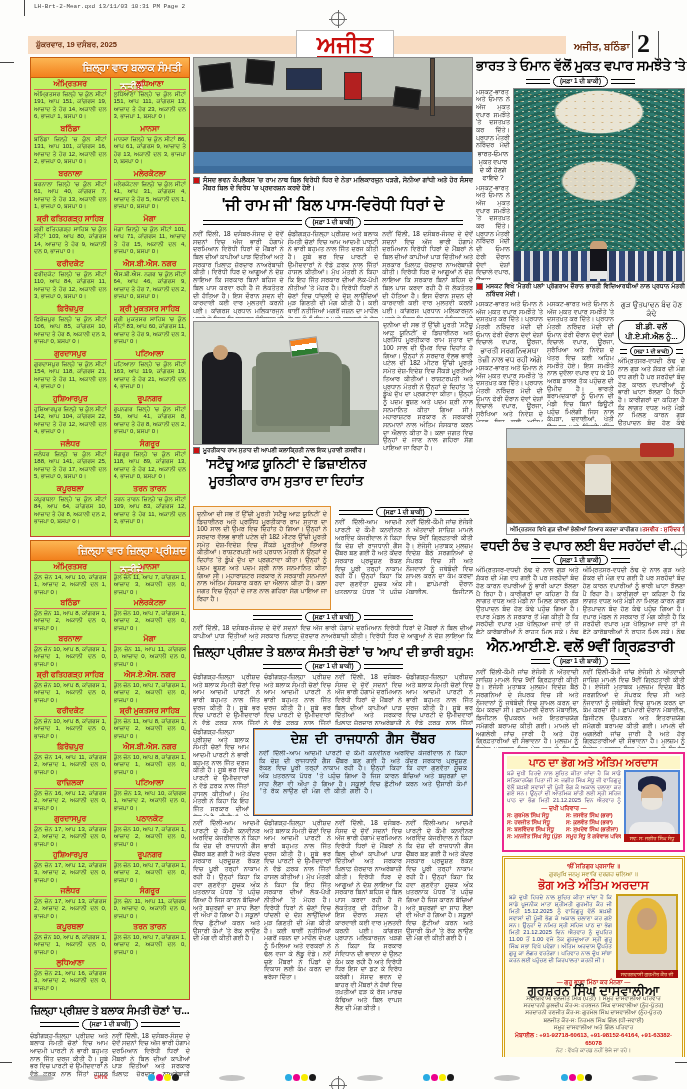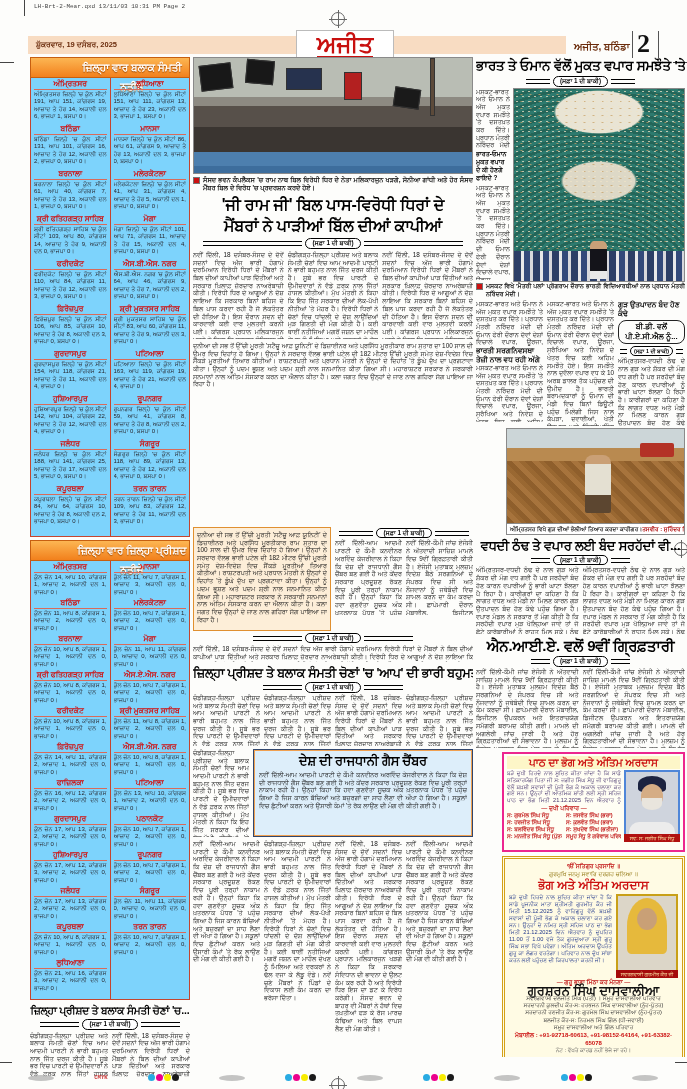--- a/index.html
+++ b/index.html
@@ -35,21 +35,21 @@
   .reg{width:12px;height:12px;border:1px solid #666;border-radius:50%;}
   .reg:before,.reg:after{content:"";position:absolute;background:#666;}
   .reg:before{left:50%;top:-3px;width:1px;height:18px;}
   .reg:after{top:50%;left:-3px;height:1px;width:18px;}
   .cropmark{background:#444;}
   
   #left-col{left:30px;top:57px;width:160px;}
   .sec-head{background:linear-gradient(#fcb653,#f2801c);border:1px solid #c75f10;color:#fff;
      font-weight:bold;font-size:10.5px;text-align:center;line-height:19px;height:19px;
      text-shadow:0 1px 1px #a04a00;padding-left:44px;}
-  .dist-table{display:flex;border:1px solid #c4452f;border-top:none;background:#7dd3fc;}
+  .dist-table{display:flex;border:1px solid #c4452f;border-top:none;background:#bef264;}
   .dcol{flex:1;min-width:0;padding:0 3px;}
   .dcol+.dcol{border-left:1px solid #c4452f;}
   .dentry{height:45px;overflow:hidden;}
   .s2 .dentry{height:36px;}
   .dname{color:#cf1111;font-weight:bold;font-size:7.6px;text-align:center;line-height:10px;
      border-bottom:1px solid #d96a5a;margin-top:1px;}
   .dstats{font-size:6px;line-height:7.4px;color:#26262d;text-align:justify;margin-top:1px;}
   .lb-headline{font-size:10.5px;white-space:nowrap;overflow:hidden;}
   
   .photo{position:relative;border:1px solid #8a8a8a;overflow:hidden;background:#c9c9c2;}
@@ -109,21 +109,21 @@
   .o2-title{color:#cc1111;font-weight:bold;font-size:12px;text-align:center;line-height:15px;}
   .o2-body{font-size:5.7px;line-height:7px;color:#233a8c;text-align:justify;overflow:hidden;}
   .o2-name{font-weight:bold;font-size:13px;text-align:center;color:#111;line-height:9px;}
   .o2-rel{font-size:5.7px;line-height:7.2px;color:#333;text-align:center;white-space:nowrap;overflow:hidden;}
   .o2-phone{color:#cc1111;font-weight:bold;font-size:6px;text-align:center;line-height:8px;}
   
   .dotg{display:flex;gap:1px;}
   .dot{width:7px;height:7px;border-radius:50%;}
   .smudge{width:26px;height:6px;border-radius:50%;background:#b5b5b5;opacity:.8;}
   .cmyklab{font-size:5.5px;color:#cc3333;font-weight:bold;font-family:"Liberation Mono",monospace;}
-  .subheadc{font-weight:bold;font-size:7.4px;line-height:9px;color:#000;}
+  .subheadc{font-weight:normal;font-size:7.4px;line-height:9px;text-align:center;color:#000;}
 </style>
 </head>
 <body>
 
 <div class="abs prepress">LH-Brt-2-Mear.qxd   13/11/03   10:31 PM   Page 2</div>
 <div class="abs reg" style="left:331px;top:12px;"></div>
 <div class="abs reg" style="left:674px;top:542px;"></div>
 <div class="abs reg" style="left:331px;top:1078px;"></div>
 <div class="abs cropmark" style="left:24px;top:0;width:1px;height:16px;"></div>
 <div class="abs cropmark" style="left:0;top:62px;width:14px;height:1px;"></div>
@@ -401,34 +401,47 @@
     <div class="plac" style="left:150px;top:14px;width:16px;height:26px;background:#b32020;"></div>
     <div class="plac" style="left:236px;top:0;width:3px;height:56px;background:#5c4a3a;"></div>
     <div class="plac" style="left:200px;top:30px;width:24px;height:18px;background:#1a1a1a;transform:rotate(8deg);"></div>
   </div>
   <div class="cap" style="margin:2px 0;">
     <span class="bullet"></span>
     <span>ਸੰਸਦ ਭਵਨ ਕੰਪਲੈਕਸ 'ਚ ਰਾਮ ਨਾਥ ਬਿਲ ਵਿਰੋਧੀ ਧਿਰ ਦੇ ਨੇਤਾ ਮਲਿਕਾਰਜੁਨ ਖੜਗੇ, ਸੋਨੀਆ ਗਾਂਧੀ ਅਤੇ ਹੋਰ ਸੰਸਦ ਮੈਂਬਰ ਬਿਲ ਦੇ ਵਿਰੋਧ 'ਚ ਪ੍ਰਦਰਸ਼ਨ ਕਰਦੇ ਹੋਏ।</span>
   </div>
 
   <div class="hl" style="font-size:16px;line-height:21px;">'ਜੀ ਰਾਮ ਜੀ' ਬਿਲ ਪਾਸ-ਵਿਰੋਧੀ ਧਿਰਾਂ ਦੇ</div>
-  <div class="hl" style="font-size:16px;line-height:21px;">ਮੈਂਬਰਾਂ ਨੇ ਪਾੜੀਆਂ ਬਿੱਲ ਦੀਆਂ ਕਾਪੀਆਂ</div>
   <div class="pillrow">
       <div class="pline"></div>
     <span class="pill">(ਸਫ਼ਾ 1 ਦੀ ਬਾਕੀ)</span>
     <div class="pline"></div>
     </div>
 
   <div class="flexrow" style="height:88px;margin-top:1px;">
     <div class="tt">ਨਵੀਂ ਦਿੱਲੀ, 18 ਦਸੰਬਰ-ਸੰਸਦ ਦੇ ਦੋਵੇਂ ਸਦਨਾਂ ਵਿਚ ਅੱਜ ਭਾਰੀ ਹੰਗਾਮੇ ਦਰਮਿਆਨ ਵਿਰੋਧੀ ਧਿਰਾਂ ਦੇ ਮੈਂਬਰਾਂ ਨੇ ਬਿਲ ਦੀਆਂ ਕਾਪੀਆਂ ਪਾੜ ਦਿੱਤੀਆਂ ਅਤੇ ਸਰਕਾਰ ਖ਼ਿਲਾਫ਼ ਜ਼ੋਰਦਾਰ ਨਾਅਰੇਬਾਜ਼ੀ ਕੀਤੀ। ਵਿਰੋਧੀ ਧਿਰ ਦੇ ਆਗੂਆਂ ਨੇ ਦੋਸ਼ ਲਾਇਆ ਕਿ ਸਰਕਾਰ ਬਿਨਾਂ ਬਹਿਸ ਦੇ ਬਿਲ ਪਾਸ ਕਰਵਾ ਰਹੀ ਹੈ ਜੋ ਲੋਕਤੰਤਰ ਦੀ ਹੱਤਿਆ ਹੈ। ਇਸ ਦੌਰਾਨ ਸਦਨ ਦੀ ਕਾਰਵਾਈ ਕਈ ਵਾਰ ਮੁਲਤਵੀ ਕਰਨੀ ਪਈ। ਕਾਂਗਰਸ ਪ੍ਰਧਾਨ ਮਲਿਕਾਰਜੁਨ ਖੜਗੇ ਨੇ ਕਿਹਾ ਕਿ ਸਰਕਾਰ ਸੰਵਿਧਾਨ ਦੀ ਭਾਵਨਾ ਦੇ ਉਲਟ ਕੰਮ ਕਰ ਰਹੀ ਹੈ ਅਤੇ ਵਿਰੋਧੀ ਧਿਰ ਇਸ ਦਾ ਡਟ ਕੇ ਵਿਰੋਧ ਕਰੇਗੀ। ਸੰਸਦ ਭਵਨ ਦੇ ਬਾਹਰ ਵੀ ਮੈਂਬਰਾਂ ਨੇ ਹੱਥਾਂ ਵਿਚ ਤਖ਼ਤੀਆਂ ਫੜ ਕੇ ਰੋਸ ਮਾਰਚ ਕੱਢਿਆ ਅਤੇ ਬਿਲ ਵਾਪਸ ਲੈਣ ਦੀ ਮੰਗ ਕੀਤੀ।</div>
     <div class="tt">ਚੰਡੀਗੜ੍ਹ-ਜ਼ਿਲ੍ਹਾ ਪ੍ਰੀਸ਼ਦ ਅਤੇ ਬਲਾਕ ਸੰਮਤੀ ਚੋਣਾਂ ਵਿਚ ਆਮ ਆਦਮੀ ਪਾਰਟੀ ਨੇ ਭਾਰੀ ਬਹੁਮਤ ਨਾਲ ਜਿੱਤ ਦਰਜ ਕੀਤੀ ਹੈ। ਸੂਬੇ ਭਰ ਵਿਚ ਪਾਰਟੀ ਦੇ ਉਮੀਦਵਾਰਾਂ ਨੇ ਵੱਡੇ ਫ਼ਰਕ ਨਾਲ ਜਿੱਤਾਂ ਹਾਸਲ ਕੀਤੀਆਂ। ਮੁੱਖ ਮੰਤਰੀ ਨੇ ਕਿਹਾ ਕਿ ਇਹ ਜਿੱਤ ਸਰਕਾਰ ਦੀਆਂ ਲੋਕ-ਪੱਖੀ ਨੀਤੀਆਂ 'ਤੇ ਮੋਹਰ ਹੈ। ਵਿਰੋਧੀ ਧਿਰਾਂ ਨੇ ਚੋਣਾਂ ਵਿਚ ਧਾਂਦਲੀ ਦੇ ਦੋਸ਼ ਲਾਉਂਦਿਆਂ ਮੁੜ ਗਿਣਤੀ ਦੀ ਮੰਗ ਕੀਤੀ ਹੈ। ਕਈ ਥਾਈਂ ਨਤੀਜਿਆਂ ਮਗਰੋਂ ਜਸ਼ਨ ਦਾ ਮਾਹੌਲ ਦੇਖਣ ਨੂੰ ਮਿਲਿਆ ਅਤੇ ਵਰਕਰਾਂ ਨੇ ਢੋਲ ਵਜਾ ਕੇ ਲੱਡੂ ਵੰਡੇ। ਨਵੇਂ ਚੁਣੇ ਮੈਂਬਰਾਂ ਨੇ ਪਿੰਡਾਂ ਦੇ ਵਿਕਾਸ ਲਈ ਕੰਮ ਕਰਨ ਦਾ ਭਰੋਸਾ ਦਿੱਤਾ।</div>
     <div class="tt">ਨਵੀਂ ਦਿੱਲੀ, 18 ਦਸੰਬਰ-ਸੰਸਦ ਦੇ ਦੋਵੇਂ ਸਦਨਾਂ ਵਿਚ ਅੱਜ ਭਾਰੀ ਹੰਗਾਮੇ ਦਰਮਿਆਨ ਵਿਰੋਧੀ ਧਿਰਾਂ ਦੇ ਮੈਂਬਰਾਂ ਨੇ ਬਿਲ ਦੀਆਂ ਕਾਪੀਆਂ ਪਾੜ ਦਿੱਤੀਆਂ ਅਤੇ ਸਰਕਾਰ ਖ਼ਿਲਾਫ਼ ਜ਼ੋਰਦਾਰ ਨਾਅਰੇਬਾਜ਼ੀ ਕੀਤੀ। ਵਿਰੋਧੀ ਧਿਰ ਦੇ ਆਗੂਆਂ ਨੇ ਦੋਸ਼ ਲਾਇਆ ਕਿ ਸਰਕਾਰ ਬਿਨਾਂ ਬਹਿਸ ਦੇ ਬਿਲ ਪਾਸ ਕਰਵਾ ਰਹੀ ਹੈ ਜੋ ਲੋਕਤੰਤਰ ਦੀ ਹੱਤਿਆ ਹੈ। ਇਸ ਦੌਰਾਨ ਸਦਨ ਦੀ ਕਾਰਵਾਈ ਕਈ ਵਾਰ ਮੁਲਤਵੀ ਕਰਨੀ ਪਈ। ਕਾਂਗਰਸ ਪ੍ਰਧਾਨ ਮਲਿਕਾਰਜੁਨ ਖੜਗੇ ਨੇ ਕਿਹਾ ਕਿ ਸਰਕਾਰ ਸੰਵਿਧਾਨ ਦੀ ਭਾਵਨਾ ਦੇ ਉਲਟ ਕੰਮ ਕਰ ਰਹੀ ਹੈ ਅਤੇ ਵਿਰੋਧੀ ਧਿਰ ਇਸ ਦਾ ਡਟ ਕੇ ਵਿਰੋਧ ਕਰੇਗੀ। ਸੰਸਦ ਭਵਨ ਦੇ ਬਾਹਰ ਵੀ ਮੈਂਬਰਾਂ ਨੇ ਹੱਥਾਂ ਵਿਚ ਤਖ਼ਤੀਆਂ ਫੜ ਕੇ ਰੋਸ ਮਾਰਚ ਕੱਢਿਆ ਅਤੇ ਬਿਲ ਵਾਪਸ ਲੈਣ ਦੀ ਮੰਗ ਕੀਤੀ।</div>
   </div>
 
   <div style="display:flex;gap:4px;margin-top:3px;height:182px;">
+    <div style="width:186px;flex:none;">
+      <div class="photo ph-sculptor">
+        <div class="sc-man"></div>
+        <div class="sc-head"></div>
+        <div class="sc-stat"></div>
+        <div class="sc-flag"></div>
+      </div>
+      <div class="cap" style="margin:1px 0;">
+        <span class="bullet"></span>
+        <span style="font-size:6px;">ਮੂਰਤੀਕਾਰ ਰਾਮ ਸੁਤਾਰ ਦੀ ਆਪਣੀ ਕਲਾਕ੍ਰਿਤੀ ਨਾਲ ਇਕ ਪੁਰਾਣੀ ਤਸਵੀਰ।</span>
+      </div>
+      <div class="hl" style="font-size:13px;line-height:17px;">'ਸਟੈਚੂ ਆਫ਼ ਯੂਨਿਟੀ' ਦੇ ਡਿਜ਼ਾਈਨਰ</div>
+      <div class="hl" style="font-size:13px;line-height:17px;">ਮੂਰਤੀਕਾਰ ਰਾਮ ਸੁਤਾਰ ਦਾ ਦਿਹਾਂਤ</div>
+    </div>
     <div class="tt" style="flex:1;">ਦੁਨੀਆ ਦੀ ਸਭ ਤੋਂ ਉੱਚੀ ਮੂਰਤੀ 'ਸਟੈਚੂ ਆਫ਼ ਯੂਨਿਟੀ' ਦੇ ਡਿਜ਼ਾਈਨਰ ਅਤੇ ਪ੍ਰਸਿੱਧ ਮੂਰਤੀਕਾਰ ਰਾਮ ਸੁਤਾਰ ਦਾ 100 ਸਾਲ ਦੀ ਉਮਰ ਵਿਚ ਦਿਹਾਂਤ ਹੋ ਗਿਆ। ਉਨ੍ਹਾਂ ਨੇ ਸਰਦਾਰ ਵੱਲਭ ਭਾਈ ਪਟੇਲ ਦੀ 182 ਮੀਟਰ ਉੱਚੀ ਮੂਰਤੀ ਸਮੇਤ ਦੇਸ਼-ਵਿਦੇਸ਼ ਵਿਚ ਸੈਂਕੜੇ ਮੂਰਤੀਆਂ ਤਿਆਰ ਕੀਤੀਆਂ। ਰਾਸ਼ਟਰਪਤੀ ਅਤੇ ਪ੍ਰਧਾਨ ਮੰਤਰੀ ਨੇ ਉਨ੍ਹਾਂ ਦੇ ਦਿਹਾਂਤ 'ਤੇ ਡੂੰਘੇ ਦੁੱਖ ਦਾ ਪ੍ਰਗਟਾਵਾ ਕੀਤਾ। ਉਨ੍ਹਾਂ ਨੂੰ ਪਦਮ ਭੂਸ਼ਣ ਅਤੇ ਪਦਮ ਸ਼੍ਰੀ ਨਾਲ ਸਨਮਾਨਿਤ ਕੀਤਾ ਗਿਆ ਸੀ। ਮਹਾਰਾਸ਼ਟਰ ਸਰਕਾਰ ਨੇ ਸਰਕਾਰੀ ਸਨਮਾਨਾਂ ਨਾਲ ਅੰਤਿਮ ਸੰਸਕਾਰ ਕਰਨ ਦਾ ਐਲਾਨ ਕੀਤਾ ਹੈ। ਕਲਾ ਜਗਤ ਵਿਚ ਉਨ੍ਹਾਂ ਦੇ ਜਾਣ ਨਾਲ ਗਹਿਰਾ ਸੋਗ ਪਾਇਆ ਜਾ ਰਿਹਾ ਹੈ।</div>
   </div>
 
   <div style="display:flex;gap:4px;margin-top:3px;height:104px;">
     <div class="cream-box" style="width:130px;flex:none;overflow:hidden;">
       <div class="tt" style="height:94px;">ਦੁਨੀਆ ਦੀ ਸਭ ਤੋਂ ਉੱਚੀ ਮੂਰਤੀ 'ਸਟੈਚੂ ਆਫ਼ ਯੂਨਿਟੀ' ਦੇ ਡਿਜ਼ਾਈਨਰ ਅਤੇ ਪ੍ਰਸਿੱਧ ਮੂਰਤੀਕਾਰ ਰਾਮ ਸੁਤਾਰ ਦਾ 100 ਸਾਲ ਦੀ ਉਮਰ ਵਿਚ ਦਿਹਾਂਤ ਹੋ ਗਿਆ। ਉਨ੍ਹਾਂ ਨੇ ਸਰਦਾਰ ਵੱਲਭ ਭਾਈ ਪਟੇਲ ਦੀ 182 ਮੀਟਰ ਉੱਚੀ ਮੂਰਤੀ ਸਮੇਤ ਦੇਸ਼-ਵਿਦੇਸ਼ ਵਿਚ ਸੈਂਕੜੇ ਮੂਰਤੀਆਂ ਤਿਆਰ ਕੀਤੀਆਂ। ਰਾਸ਼ਟਰਪਤੀ ਅਤੇ ਪ੍ਰਧਾਨ ਮੰਤਰੀ ਨੇ ਉਨ੍ਹਾਂ ਦੇ ਦਿਹਾਂਤ 'ਤੇ ਡੂੰਘੇ ਦੁੱਖ ਦਾ ਪ੍ਰਗਟਾਵਾ ਕੀਤਾ। ਉਨ੍ਹਾਂ ਨੂੰ ਪਦਮ ਭੂਸ਼ਣ ਅਤੇ ਪਦਮ ਸ਼੍ਰੀ ਨਾਲ ਸਨਮਾਨਿਤ ਕੀਤਾ ਗਿਆ ਸੀ। ਮਹਾਰਾਸ਼ਟਰ ਸਰਕਾਰ ਨੇ ਸਰਕਾਰੀ ਸਨਮਾਨਾਂ ਨਾਲ ਅੰਤਿਮ ਸੰਸਕਾਰ ਕਰਨ ਦਾ ਐਲਾਨ ਕੀਤਾ ਹੈ। ਕਲਾ ਜਗਤ ਵਿਚ ਉਨ੍ਹਾਂ ਦੇ ਜਾਣ ਨਾਲ ਗਹਿਰਾ ਸੋਗ ਪਾਇਆ ਜਾ ਰਿਹਾ ਹੈ।</div>
     </div>
     <div style="flex:1;min-width:0;">
       <div class="pillrow" style="margin:1px 4px;">
           <div class="pline"></div>
@@ -457,21 +470,21 @@
     </div>
   <div class="flexrow" style="height:52px;">
     <div class="tt">ਚੰਡੀਗੜ੍ਹ-ਜ਼ਿਲ੍ਹਾ ਪ੍ਰੀਸ਼ਦ ਅਤੇ ਬਲਾਕ ਸੰਮਤੀ ਚੋਣਾਂ ਵਿਚ ਆਮ ਆਦਮੀ ਪਾਰਟੀ ਨੇ ਭਾਰੀ ਬਹੁਮਤ ਨਾਲ ਜਿੱਤ ਦਰਜ ਕੀਤੀ ਹੈ। ਸੂਬੇ ਭਰ ਵਿਚ ਪਾਰਟੀ ਦੇ ਉਮੀਦਵਾਰਾਂ ਨੇ ਵੱਡੇ ਫ਼ਰਕ ਨਾਲ ਜਿੱਤਾਂ ਹਾਸਲ ਕੀਤੀਆਂ। ਮੁੱਖ ਮੰਤਰੀ ਨੇ ਕਿਹਾ ਕਿ ਇਹ ਜਿੱਤ ਸਰਕਾਰ ਦੀਆਂ ਲੋਕ-ਪੱਖੀ ਨੀਤੀਆਂ 'ਤੇ ਮੋਹਰ ਹੈ। ਵਿਰੋਧੀ ਧਿਰਾਂ ਨੇ ਚੋਣਾਂ ਵਿਚ ਧਾਂਦਲੀ ਦੇ ਦੋਸ਼ ਲਾਉਂਦਿਆਂ ਮੁੜ ਗਿਣਤੀ ਦੀ ਮੰਗ ਕੀਤੀ ਹੈ। ਕਈ ਥਾਈਂ ਨਤੀਜਿਆਂ ਮਗਰੋਂ ਜਸ਼ਨ ਦਾ ਮਾਹੌਲ ਦੇਖਣ ਨੂੰ ਮਿਲਿਆ ਅਤੇ ਵਰਕਰਾਂ ਨੇ ਢੋਲ ਵਜਾ ਕੇ ਲੱਡੂ ਵੰਡੇ। ਨਵੇਂ ਚੁਣੇ ਮੈਂਬਰਾਂ ਨੇ ਪਿੰਡਾਂ ਦੇ ਵਿਕਾਸ ਲਈ ਕੰਮ ਕਰਨ ਦਾ ਭਰੋਸਾ ਦਿੱਤਾ।</div>
     <div class="tt">ਚੰਡੀਗੜ੍ਹ-ਜ਼ਿਲ੍ਹਾ ਪ੍ਰੀਸ਼ਦ ਅਤੇ ਬਲਾਕ ਸੰਮਤੀ ਚੋਣਾਂ ਵਿਚ ਆਮ ਆਦਮੀ ਪਾਰਟੀ ਨੇ ਭਾਰੀ ਬਹੁਮਤ ਨਾਲ ਜਿੱਤ ਦਰਜ ਕੀਤੀ ਹੈ। ਸੂਬੇ ਭਰ ਵਿਚ ਪਾਰਟੀ ਦੇ ਉਮੀਦਵਾਰਾਂ ਨੇ ਵੱਡੇ ਫ਼ਰਕ ਨਾਲ ਜਿੱਤਾਂ ਹਾਸਲ ਕੀਤੀਆਂ। ਮੁੱਖ ਮੰਤਰੀ ਨੇ ਕਿਹਾ ਕਿ ਇਹ ਜਿੱਤ ਸਰਕਾਰ ਦੀਆਂ ਲੋਕ-ਪੱਖੀ ਨੀਤੀਆਂ 'ਤੇ ਮੋਹਰ ਹੈ। ਵਿਰੋਧੀ ਧਿਰਾਂ ਨੇ ਚੋਣਾਂ ਵਿਚ ਧਾਂਦਲੀ ਦੇ ਦੋਸ਼ ਲਾਉਂਦਿਆਂ ਮੁੜ ਗਿਣਤੀ ਦੀ ਮੰਗ ਕੀਤੀ ਹੈ। ਕਈ ਥਾਈਂ ਨਤੀਜਿਆਂ ਮਗਰੋਂ ਜਸ਼ਨ ਦਾ ਮਾਹੌਲ ਦੇਖਣ ਨੂੰ ਮਿਲਿਆ ਅਤੇ ਵਰਕਰਾਂ ਨੇ ਢੋਲ ਵਜਾ ਕੇ ਲੱਡੂ ਵੰਡੇ। ਨਵੇਂ ਚੁਣੇ ਮੈਂਬਰਾਂ ਨੇ ਪਿੰਡਾਂ ਦੇ ਵਿਕਾਸ ਲਈ ਕੰਮ ਕਰਨ ਦਾ ਭਰੋਸਾ ਦਿੱਤਾ।</div>
     <div class="tt">ਨਵੀਂ ਦਿੱਲੀ, 18 ਦਸੰਬਰ-ਸੰਸਦ ਦੇ ਦੋਵੇਂ ਸਦਨਾਂ ਵਿਚ ਅੱਜ ਭਾਰੀ ਹੰਗਾਮੇ ਦਰਮਿਆਨ ਵਿਰੋਧੀ ਧਿਰਾਂ ਦੇ ਮੈਂਬਰਾਂ ਨੇ ਬਿਲ ਦੀਆਂ ਕਾਪੀਆਂ ਪਾੜ ਦਿੱਤੀਆਂ ਅਤੇ ਸਰਕਾਰ ਖ਼ਿਲਾਫ਼ ਜ਼ੋਰਦਾਰ ਨਾਅਰੇਬਾਜ਼ੀ ਕੀਤੀ। ਵਿਰੋਧੀ ਧਿਰ ਦੇ ਆਗੂਆਂ ਨੇ ਦੋਸ਼ ਲਾਇਆ ਕਿ ਸਰਕਾਰ ਬਿਨਾਂ ਬਹਿਸ ਦੇ ਬਿਲ ਪਾਸ ਕਰਵਾ ਰਹੀ ਹੈ ਜੋ ਲੋਕਤੰਤਰ ਦੀ ਹੱਤਿਆ ਹੈ। ਇਸ ਦੌਰਾਨ ਸਦਨ ਦੀ ਕਾਰਵਾਈ ਕਈ ਵਾਰ ਮੁਲਤਵੀ ਕਰਨੀ ਪਈ। ਕਾਂਗਰਸ ਪ੍ਰਧਾਨ ਮਲਿਕਾਰਜੁਨ ਖੜਗੇ ਨੇ ਕਿਹਾ ਕਿ ਸਰਕਾਰ ਸੰਵਿਧਾਨ ਦੀ ਭਾਵਨਾ ਦੇ ਉਲਟ ਕੰਮ ਕਰ ਰਹੀ ਹੈ ਅਤੇ ਵਿਰੋਧੀ ਧਿਰ ਇਸ ਦਾ ਡਟ ਕੇ ਵਿਰੋਧ ਕਰੇਗੀ। ਸੰਸਦ ਭਵਨ ਦੇ ਬਾਹਰ ਵੀ ਮੈਂਬਰਾਂ ਨੇ ਹੱਥਾਂ ਵਿਚ ਤਖ਼ਤੀਆਂ ਫੜ ਕੇ ਰੋਸ ਮਾਰਚ ਕੱਢਿਆ ਅਤੇ ਬਿਲ ਵਾਪਸ ਲੈਣ ਦੀ ਮੰਗ ਕੀਤੀ।</div>
     <div class="tt">ਚੰਡੀਗੜ੍ਹ-ਜ਼ਿਲ੍ਹਾ ਪ੍ਰੀਸ਼ਦ ਅਤੇ ਬਲਾਕ ਸੰਮਤੀ ਚੋਣਾਂ ਵਿਚ ਆਮ ਆਦਮੀ ਪਾਰਟੀ ਨੇ ਭਾਰੀ ਬਹੁਮਤ ਨਾਲ ਜਿੱਤ ਦਰਜ ਕੀਤੀ ਹੈ। ਸੂਬੇ ਭਰ ਵਿਚ ਪਾਰਟੀ ਦੇ ਉਮੀਦਵਾਰਾਂ ਨੇ ਵੱਡੇ ਫ਼ਰਕ ਨਾਲ ਜਿੱਤਾਂ ਹਾਸਲ ਕੀਤੀਆਂ। ਮੁੱਖ ਮੰਤਰੀ ਨੇ ਕਿਹਾ ਕਿ ਇਹ ਜਿੱਤ ਸਰਕਾਰ ਦੀਆਂ ਲੋਕ-ਪੱਖੀ ਨੀਤੀਆਂ 'ਤੇ ਮੋਹਰ ਹੈ। ਵਿਰੋਧੀ ਧਿਰਾਂ ਨੇ ਚੋਣਾਂ ਵਿਚ ਧਾਂਦਲੀ ਦੇ ਦੋਸ਼ ਲਾਉਂਦਿਆਂ ਮੁੜ ਗਿਣਤੀ ਦੀ ਮੰਗ ਕੀਤੀ ਹੈ। ਕਈ ਥਾਈਂ ਨਤੀਜਿਆਂ ਮਗਰੋਂ ਜਸ਼ਨ ਦਾ ਮਾਹੌਲ ਦੇਖਣ ਨੂੰ ਮਿਲਿਆ ਅਤੇ ਵਰਕਰਾਂ ਨੇ ਢੋਲ ਵਜਾ ਕੇ ਲੱਡੂ ਵੰਡੇ। ਨਵੇਂ ਚੁਣੇ ਮੈਂਬਰਾਂ ਨੇ ਪਿੰਡਾਂ ਦੇ ਵਿਕਾਸ ਲਈ ਕੰਮ ਕਰਨ ਦਾ ਭਰੋਸਾ ਦਿੱਤਾ।</div>
   </div>
 
   <div style="display:flex;gap:4px;margin-top:3px;height:88px;">
     <div class="tt" style="width:56px;flex:none;">ਚੰਡੀਗੜ੍ਹ-ਜ਼ਿਲ੍ਹਾ ਪ੍ਰੀਸ਼ਦ ਅਤੇ ਬਲਾਕ ਸੰਮਤੀ ਚੋਣਾਂ ਵਿਚ ਆਮ ਆਦਮੀ ਪਾਰਟੀ ਨੇ ਭਾਰੀ ਬਹੁਮਤ ਨਾਲ ਜਿੱਤ ਦਰਜ ਕੀਤੀ ਹੈ। ਸੂਬੇ ਭਰ ਵਿਚ ਪਾਰਟੀ ਦੇ ਉਮੀਦਵਾਰਾਂ ਨੇ ਵੱਡੇ ਫ਼ਰਕ ਨਾਲ ਜਿੱਤਾਂ ਹਾਸਲ ਕੀਤੀਆਂ। ਮੁੱਖ ਮੰਤਰੀ ਨੇ ਕਿਹਾ ਕਿ ਇਹ ਜਿੱਤ ਸਰਕਾਰ ਦੀਆਂ ਲੋਕ-ਪੱਖੀ ਨੀਤੀਆਂ 'ਤੇ ਮੋਹਰ ਹੈ। ਵਿਰੋਧੀ ਧਿਰਾਂ ਨੇ ਚੋਣਾਂ ਵਿਚ ਧਾਂਦਲੀ ਦੇ ਦੋਸ਼ ਲਾਉਂਦਿਆਂ ਮੁੜ ਗਿਣਤੀ ਦੀ ਮੰਗ ਕੀਤੀ ਹੈ। ਕਈ ਥਾਈਂ ਨਤੀਜਿਆਂ ਮਗਰੋਂ ਜਸ਼ਨ ਦਾ ਮਾਹੌਲ ਦੇਖਣ ਨੂੰ ਮਿਲਿਆ ਅਤੇ ਵਰਕਰਾਂ ਨੇ ਢੋਲ ਵਜਾ ਕੇ ਲੱਡੂ ਵੰਡੇ। ਨਵੇਂ ਚੁਣੇ ਮੈਂਬਰਾਂ ਨੇ ਪਿੰਡਾਂ ਦੇ ਵਿਕਾਸ ਲਈ ਕੰਮ ਕਰਨ ਦਾ ਭਰੋਸਾ ਦਿੱਤਾ।</div>
-    <div class="kejri-box" style="flex:1;min-width:0;overflow:hidden;">
+    <div class="kejri-box" style="flex:1;min-width:0;overflow:hidden;font-family:Liberation Mono, monospace;">
       <div class="hl" style="font-size:13px;line-height:16px;">ਦੇਸ਼ ਦੀ ਰਾਜਧਾਨੀ ਗੈਸ ਚੈਂਬਰ</div>
       <div class="tt" style="height:46px;margin-top:2px;">ਨਵੀਂ ਦਿੱਲੀ-ਆਮ ਆਦਮੀ ਪਾਰਟੀ ਦੇ ਕੌਮੀ ਕਨਵੀਨਰ ਅਰਵਿੰਦ ਕੇਜਰੀਵਾਲ ਨੇ ਕਿਹਾ ਕਿ ਦੇਸ਼ ਦੀ ਰਾਜਧਾਨੀ ਗੈਸ ਚੈਂਬਰ ਬਣ ਗਈ ਹੈ ਅਤੇ ਕੇਂਦਰ ਸਰਕਾਰ ਪ੍ਰਦੂਸ਼ਣ ਰੋਕਣ ਵਿਚ ਪੂਰੀ ਤਰ੍ਹਾਂ ਨਾਕਾਮ ਰਹੀ ਹੈ। ਉਨ੍ਹਾਂ ਕਿਹਾ ਕਿ ਹਵਾ ਗੁਣਵੱਤਾ ਸੂਚਕ ਅੰਕ ਖ਼ਤਰਨਾਕ ਪੱਧਰ 'ਤੇ ਪਹੁੰਚ ਗਿਆ ਹੈ ਜਿਸ ਕਾਰਨ ਬੱਚਿਆਂ ਅਤੇ ਬਜ਼ੁਰਗਾਂ ਦਾ ਸਾਹ ਲੈਣਾ ਵੀ ਔਖਾ ਹੋ ਗਿਆ ਹੈ। ਸਕੂਲਾਂ ਵਿਚ ਛੁੱਟੀਆਂ ਕਰਨ ਅਤੇ ਉਸਾਰੀ ਕੰਮਾਂ 'ਤੇ ਰੋਕ ਲਾਉਣ ਦੀ ਮੰਗ ਵੀ ਕੀਤੀ ਗਈ ਹੈ।</div>
     </div>
   </div>
 
   <div class="flexrow" style="height:228px;margin-top:3px;">
     <div class="tt">ਨਵੀਂ ਦਿੱਲੀ-ਆਮ ਆਦਮੀ ਪਾਰਟੀ ਦੇ ਕੌਮੀ ਕਨਵੀਨਰ ਅਰਵਿੰਦ ਕੇਜਰੀਵਾਲ ਨੇ ਕਿਹਾ ਕਿ ਦੇਸ਼ ਦੀ ਰਾਜਧਾਨੀ ਗੈਸ ਚੈਂਬਰ ਬਣ ਗਈ ਹੈ ਅਤੇ ਕੇਂਦਰ ਸਰਕਾਰ ਪ੍ਰਦੂਸ਼ਣ ਰੋਕਣ ਵਿਚ ਪੂਰੀ ਤਰ੍ਹਾਂ ਨਾਕਾਮ ਰਹੀ ਹੈ। ਉਨ੍ਹਾਂ ਕਿਹਾ ਕਿ ਹਵਾ ਗੁਣਵੱਤਾ ਸੂਚਕ ਅੰਕ ਖ਼ਤਰਨਾਕ ਪੱਧਰ 'ਤੇ ਪਹੁੰਚ ਗਿਆ ਹੈ ਜਿਸ ਕਾਰਨ ਬੱਚਿਆਂ ਅਤੇ ਬਜ਼ੁਰਗਾਂ ਦਾ ਸਾਹ ਲੈਣਾ ਵੀ ਔਖਾ ਹੋ ਗਿਆ ਹੈ। ਸਕੂਲਾਂ ਵਿਚ ਛੁੱਟੀਆਂ ਕਰਨ ਅਤੇ ਉਸਾਰੀ ਕੰਮਾਂ 'ਤੇ ਰੋਕ ਲਾਉਣ ਦੀ ਮੰਗ ਵੀ ਕੀਤੀ ਗਈ ਹੈ।</div>
     <div class="tt">ਚੰਡੀਗੜ੍ਹ-ਜ਼ਿਲ੍ਹਾ ਪ੍ਰੀਸ਼ਦ ਅਤੇ ਬਲਾਕ ਸੰਮਤੀ ਚੋਣਾਂ ਵਿਚ ਆਮ ਆਦਮੀ ਪਾਰਟੀ ਨੇ ਭਾਰੀ ਬਹੁਮਤ ਨਾਲ ਜਿੱਤ ਦਰਜ ਕੀਤੀ ਹੈ। ਸੂਬੇ ਭਰ ਵਿਚ ਪਾਰਟੀ ਦੇ ਉਮੀਦਵਾਰਾਂ ਨੇ ਵੱਡੇ ਫ਼ਰਕ ਨਾਲ ਜਿੱਤਾਂ ਹਾਸਲ ਕੀਤੀਆਂ। ਮੁੱਖ ਮੰਤਰੀ ਨੇ ਕਿਹਾ ਕਿ ਇਹ ਜਿੱਤ ਸਰਕਾਰ ਦੀਆਂ ਲੋਕ-ਪੱਖੀ ਨੀਤੀਆਂ 'ਤੇ ਮੋਹਰ ਹੈ। ਵਿਰੋਧੀ ਧਿਰਾਂ ਨੇ ਚੋਣਾਂ ਵਿਚ ਧਾਂਦਲੀ ਦੇ ਦੋਸ਼ ਲਾਉਂਦਿਆਂ ਮੁੜ ਗਿਣਤੀ ਦੀ ਮੰਗ ਕੀਤੀ ਹੈ। ਕਈ ਥਾਈਂ ਨਤੀਜਿਆਂ ਮਗਰੋਂ ਜਸ਼ਨ ਦਾ ਮਾਹੌਲ ਦੇਖਣ ਨੂੰ ਮਿਲਿਆ ਅਤੇ ਵਰਕਰਾਂ ਨੇ ਢੋਲ ਵਜਾ ਕੇ ਲੱਡੂ ਵੰਡੇ। ਨਵੇਂ ਚੁਣੇ ਮੈਂਬਰਾਂ ਨੇ ਪਿੰਡਾਂ ਦੇ ਵਿਕਾਸ ਲਈ ਕੰਮ ਕਰਨ ਦਾ ਭਰੋਸਾ ਦਿੱਤਾ।</div>
     <div class="tt">ਨਵੀਂ ਦਿੱਲੀ, 18 ਦਸੰਬਰ-ਸੰਸਦ ਦੇ ਦੋਵੇਂ ਸਦਨਾਂ ਵਿਚ ਅੱਜ ਭਾਰੀ ਹੰਗਾਮੇ ਦਰਮਿਆਨ ਵਿਰੋਧੀ ਧਿਰਾਂ ਦੇ ਮੈਂਬਰਾਂ ਨੇ ਬਿਲ ਦੀਆਂ ਕਾਪੀਆਂ ਪਾੜ ਦਿੱਤੀਆਂ ਅਤੇ ਸਰਕਾਰ ਖ਼ਿਲਾਫ਼ ਜ਼ੋਰਦਾਰ ਨਾਅਰੇਬਾਜ਼ੀ ਕੀਤੀ। ਵਿਰੋਧੀ ਧਿਰ ਦੇ ਆਗੂਆਂ ਨੇ ਦੋਸ਼ ਲਾਇਆ ਕਿ ਸਰਕਾਰ ਬਿਨਾਂ ਬਹਿਸ ਦੇ ਬਿਲ ਪਾਸ ਕਰਵਾ ਰਹੀ ਹੈ ਜੋ ਲੋਕਤੰਤਰ ਦੀ ਹੱਤਿਆ ਹੈ। ਇਸ ਦੌਰਾਨ ਸਦਨ ਦੀ ਕਾਰਵਾਈ ਕਈ ਵਾਰ ਮੁਲਤਵੀ ਕਰਨੀ ਪਈ। ਕਾਂਗਰਸ ਪ੍ਰਧਾਨ ਮਲਿਕਾਰਜੁਨ ਖੜਗੇ ਨੇ ਕਿਹਾ ਕਿ ਸਰਕਾਰ ਸੰਵਿਧਾਨ ਦੀ ਭਾਵਨਾ ਦੇ ਉਲਟ ਕੰਮ ਕਰ ਰਹੀ ਹੈ ਅਤੇ ਵਿਰੋਧੀ ਧਿਰ ਇਸ ਦਾ ਡਟ ਕੇ ਵਿਰੋਧ ਕਰੇਗੀ। ਸੰਸਦ ਭਵਨ ਦੇ ਬਾਹਰ ਵੀ ਮੈਂਬਰਾਂ ਨੇ ਹੱਥਾਂ ਵਿਚ ਤਖ਼ਤੀਆਂ ਫੜ ਕੇ ਰੋਸ ਮਾਰਚ ਕੱਢਿਆ ਅਤੇ ਬਿਲ ਵਾਪਸ ਲੈਣ ਦੀ ਮੰਗ ਕੀਤੀ।</div>
     <div class="tt">ਨਵੀਂ ਦਿੱਲੀ-ਆਮ ਆਦਮੀ ਪਾਰਟੀ ਦੇ ਕੌਮੀ ਕਨਵੀਨਰ ਅਰਵਿੰਦ ਕੇਜਰੀਵਾਲ ਨੇ ਕਿਹਾ ਕਿ ਦੇਸ਼ ਦੀ ਰਾਜਧਾਨੀ ਗੈਸ ਚੈਂਬਰ ਬਣ ਗਈ ਹੈ ਅਤੇ ਕੇਂਦਰ ਸਰਕਾਰ ਪ੍ਰਦੂਸ਼ਣ ਰੋਕਣ ਵਿਚ ਪੂਰੀ ਤਰ੍ਹਾਂ ਨਾਕਾਮ ਰਹੀ ਹੈ। ਉਨ੍ਹਾਂ ਕਿਹਾ ਕਿ ਹਵਾ ਗੁਣਵੱਤਾ ਸੂਚਕ ਅੰਕ ਖ਼ਤਰਨਾਕ ਪੱਧਰ 'ਤੇ ਪਹੁੰਚ ਗਿਆ ਹੈ ਜਿਸ ਕਾਰਨ ਬੱਚਿਆਂ ਅਤੇ ਬਜ਼ੁਰਗਾਂ ਦਾ ਸਾਹ ਲੈਣਾ ਵੀ ਔਖਾ ਹੋ ਗਿਆ ਹੈ। ਸਕੂਲਾਂ ਵਿਚ ਛੁੱਟੀਆਂ ਕਰਨ ਅਤੇ ਉਸਾਰੀ ਕੰਮਾਂ 'ਤੇ ਰੋਕ ਲਾਉਣ ਦੀ ਮੰਗ ਵੀ ਕੀਤੀ ਗਈ ਹੈ।</div>

